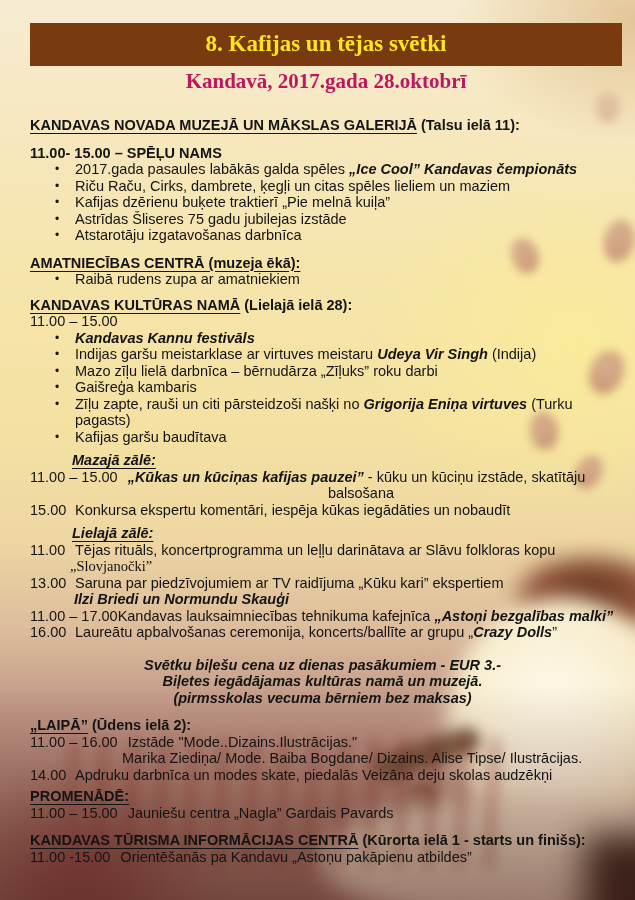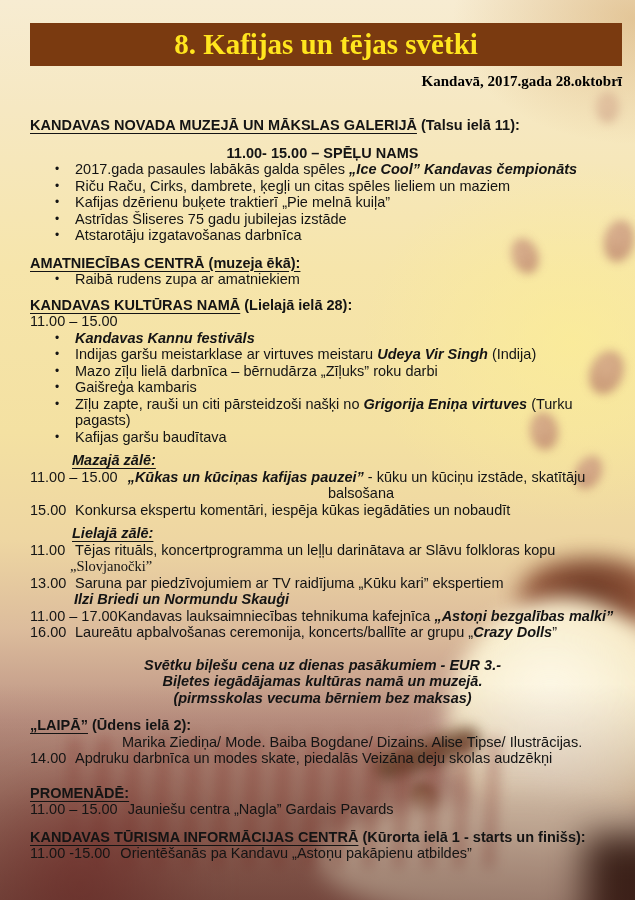--- a/index.html
+++ b/index.html
@@ -39,33 +39,33 @@
   .bg-streaks{left:70px;top:738px;width:430px;height:130px;
       background:repeating-linear-gradient(93deg,rgba(125,28,22,.38) 0 9px,rgba(125,28,22,0) 9px 30px);
       filter:blur(7px);}
   .bg-maroon{left:-70px;top:770px;width:300px;height:230px;border-radius:50%;
       background:radial-gradient(circle,#7c3231 0%,rgba(124,50,49,0) 70%);filter:blur(22px);opacity:.9;}
   .bg-vignette{inset:0;background:linear-gradient(180deg,rgba(0,0,0,0) 76%,rgba(112,62,48,.28) 88%,rgba(84,40,32,.5) 100%);}
   
   .content{position:absolute;inset:0;padding:0 20px 0 30px;font-size:14.5px;line-height:16.5px;}
   .banner{margin-top:23px;width:592px;height:43px;background:#7a3a10;
           display:flex;align-items:center;justify-content:center;}
-  .banner .t{font-family:"Liberation Serif",serif;font-weight:bold;font-size:29px;color:#ffe51e;}
-  .subtitle{width:592px;margin-top:3px;text-align:right;
-            font-family:"Liberation Serif",serif;font-weight:bold;font-size:15px;line-height:24px;color:#000000;}
+  .banner .t{font-family:"Liberation Serif",serif;font-weight:bold;font-size:23px;color:#ffe51e;}
+  .subtitle{width:592px;margin-top:3px;text-align:center;
+            font-family:"Liberation Serif",serif;font-weight:bold;font-size:21px;line-height:24px;color:#be185d;}
   .hd{font-weight:bold;}
   .u{text-decoration:underline;text-underline-offset:3px;}
   .h-museum{margin-top:24px;}
-  .l-spelu{margin-top:11px;text-align:center;}
+  .l-spelu{margin-top:11px;}
   .h-crafts{margin-top:11px;}
   .h-culture{margin-top:9px;}
   .h-small,.h-big{margin-top:7px;padding-left:42px;font-style:italic;}
   .tickets{margin-top:16px;text-align:center;font-weight:bold;font-style:italic;}
   .h-laipa{margin-top:11px;}
-  .h-prom{margin-top:18px;}
+  .h-prom{margin-top:5px;}
   .h-tour{margin-top:11px;}
   .bullet{display:flex;padding-left:25px;}
   .dot{width:20px;flex:0 0 20px;font-size:12px;}
   .bi{font-weight:bold;font-style:italic;}
   .tw{display:inline-block;width:45px;}
   .t2{margin-right:10px;}
   .t3{}
   .ind77{padding-left:77px;text-align:center;}
   .ind40{padding-left:40px;font-family:Liberation Serif, serif;}
   .ind44{padding-left:44px;}
@@ -181,20 +181,21 @@
     </div>
 
     <div class="tickets">
       <div>Svētku biļešu cena uz dienas pasākumiem - EUR 3.-</div>
       <div>Biļetes iegādājamas kultūras namā un muzejā.</div>
       <div>(pirmsskolas vecuma bērniem bez maksas)</div>
     </div>
 
     <div class="sec">
       <div class="hd h-laipa"><span class="u">„LAIPĀ”</span><span> (Ūdens ielā 2):</span></div>
+      <div><span class="t2">11.00 – 16.00</span><span>Izstāde "Mode..Dizains.Ilustrācijas."</span></div>
       <div class="ind92">Marika Ziediņa/ Mode. Baiba Bogdane/ Dizains. Alise Tipse/ Ilustrācijas.</div>
       <div><span class="tw">14.00</span><span>Apdruku darbnīca un modes skate, piedalās Veizāna deju skolas audzēkņi</span></div>
     </div>
 
     <div class="sec">
       <div class="hd h-prom"><span class="u">PROMENĀDĒ:</span></div>
       <div><span class="t2">11.00 – 15.00</span><span>Jauniešu centra „Nagla” Gardais Pavards</span></div>
     </div>
 
     <div class="sec">

